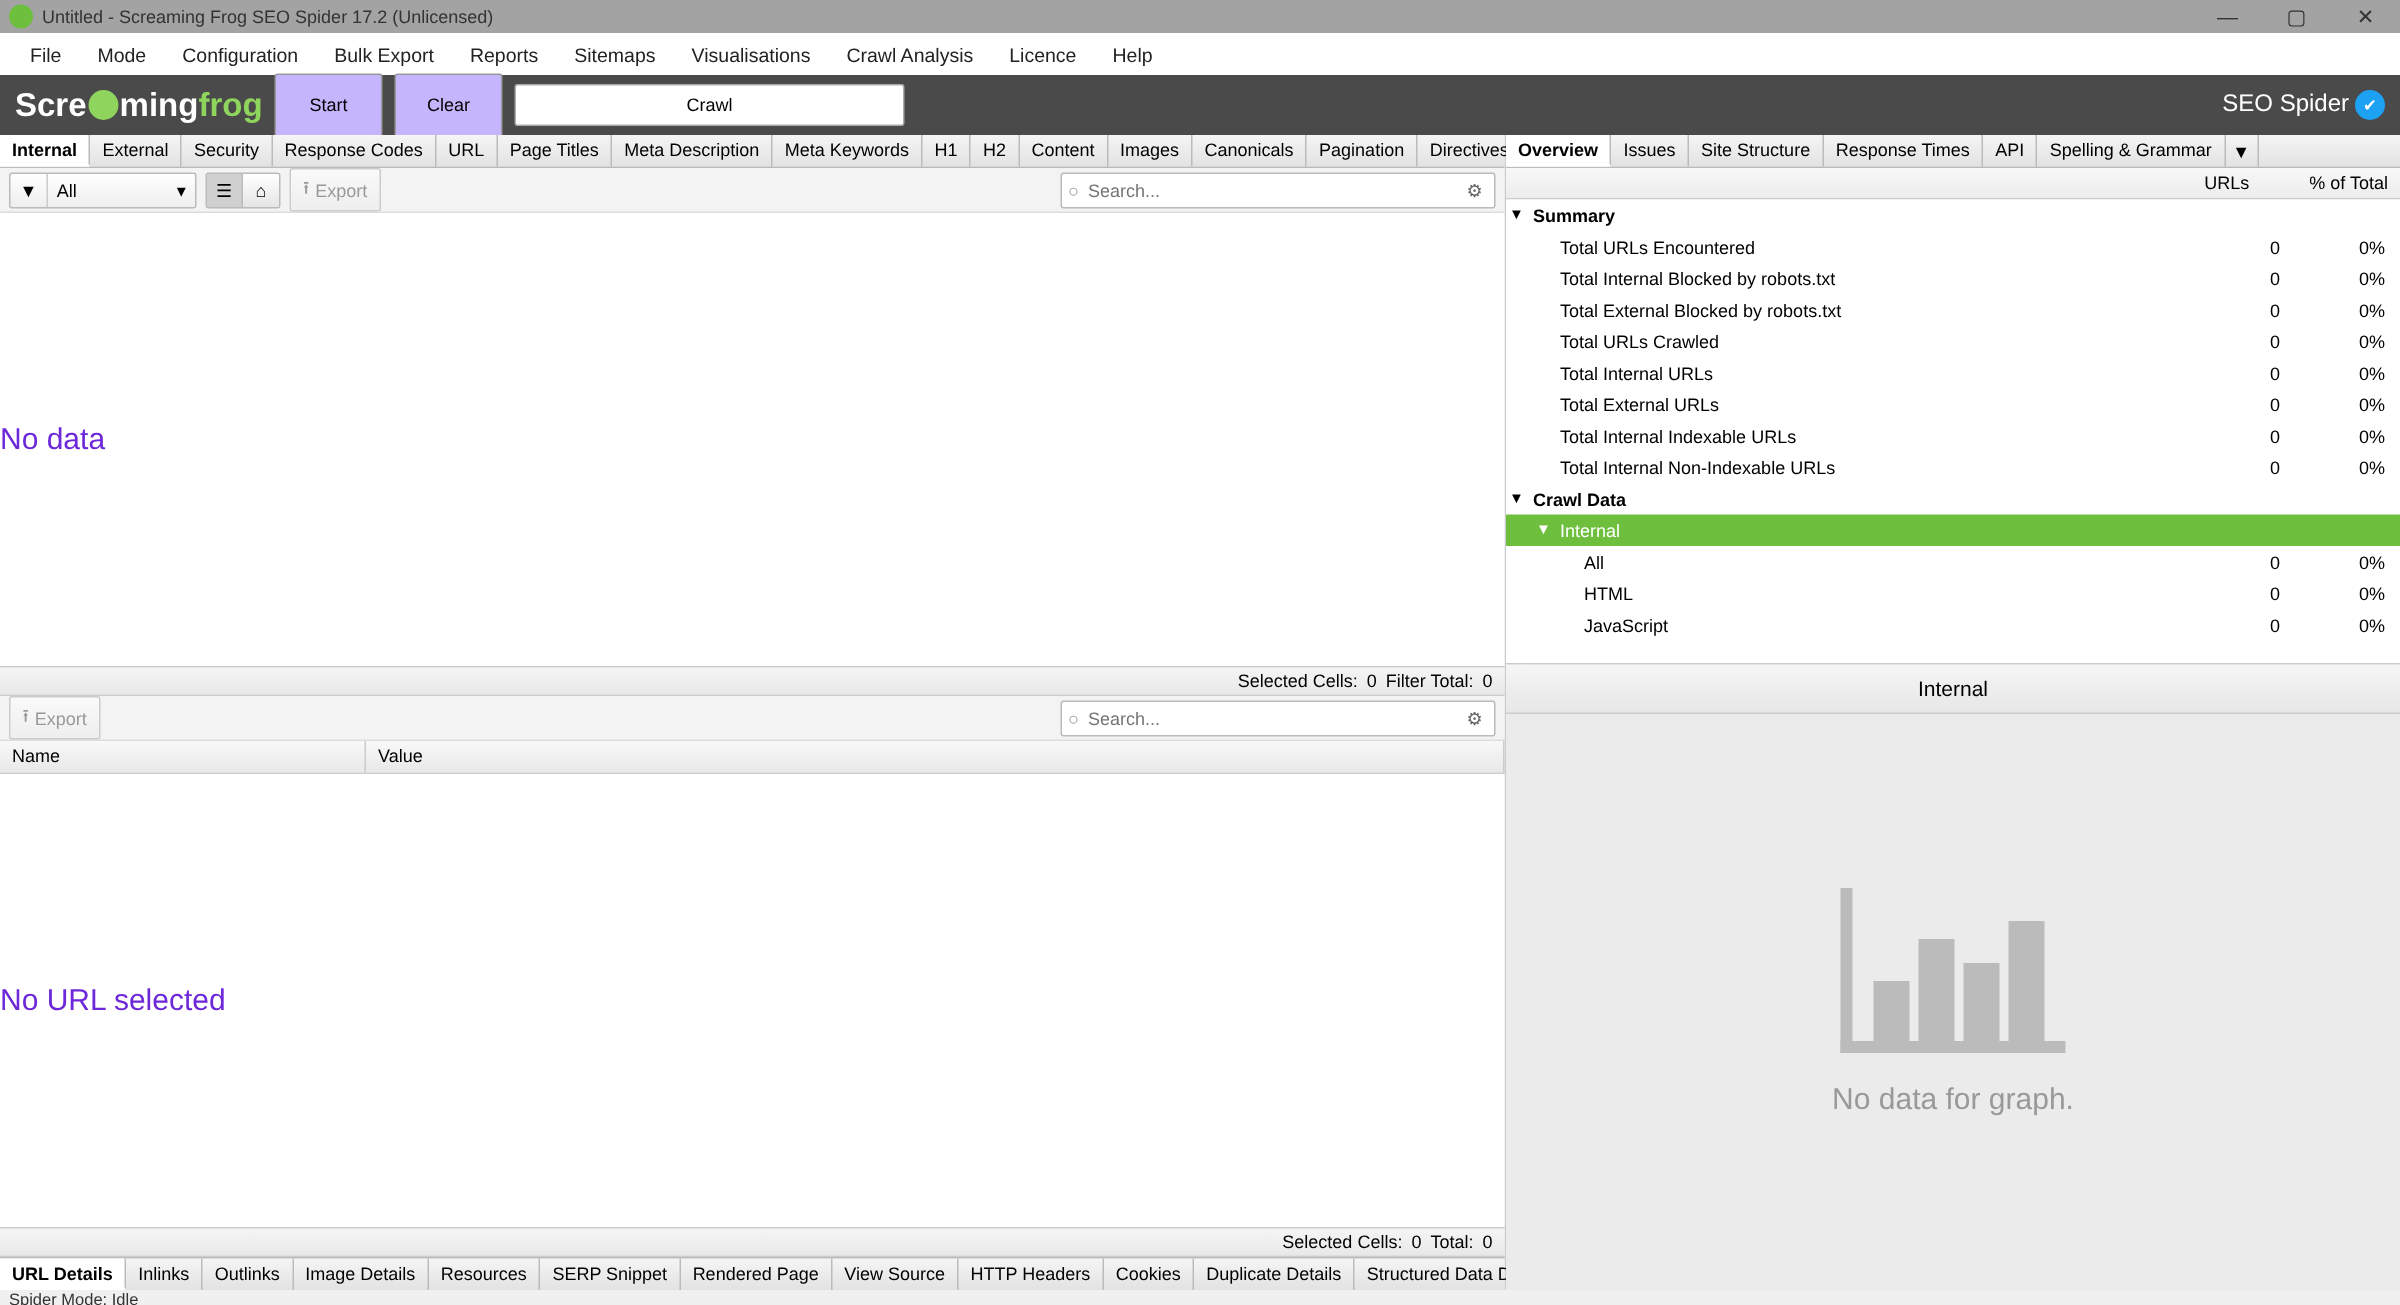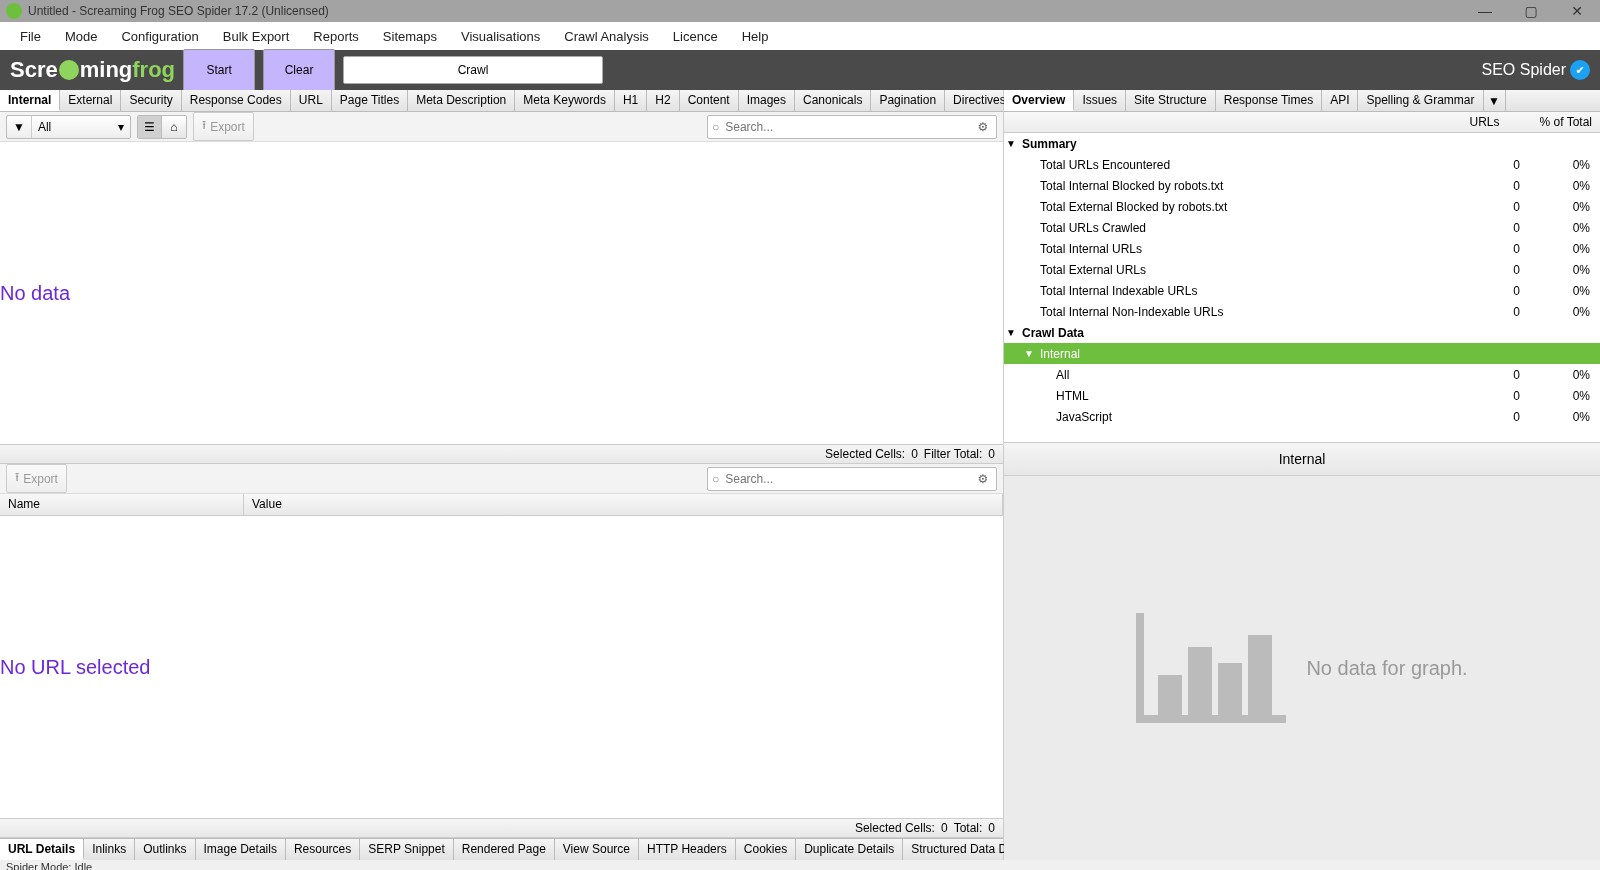--- a/index.html
+++ b/index.html
@@ -63,21 +63,21 @@
 .trow .arr{width:14px;display:flex;justify-content:center;font-size:10px;}
 .trow .lbl{flex:1;padding-left:4px;}
 .trow .v1{width:60px;text-align:right;}
 .trow .v2{width:70px;text-align:right;}
 .trow.sect{font-weight:bold;}
 .trow.ind1{padding-left:18px;}
 .trow.ind2{padding-left:34px;}
 .trow.sel{background:#6fbf3f;color:#fff;}
 .chartpanel{flex:1;display:flex;flex-direction:column;background:#ebebeb;}
 .chartpanel .ctitle{text-align:center;font-size:14px;padding:8px 0;background:linear-gradient(#f5f5f5,#e7e7e7);border-bottom:1px solid #ccc;}
-.chartbody{flex:1;display:flex;flex-direction:row;align-items:center;justify-content:center;gap:20px;}
+.chartbody{flex:1;display:flex;flex-direction:column;align-items:center;justify-content:center;gap:20px;}
 .chartglyph{position:relative;width:150px;height:110px;}
 .chartglyph .ax{position:absolute;left:0;bottom:0;width:150px;height:110px;border-left:8px solid #bbb;border-bottom:8px solid #bbb;}
 .chartglyph .bar{position:absolute;bottom:8px;width:24px;background:#bbb;}
 .nograph{color:#999;font-size:20px;}
 </style>
 </head>
 <body>
 
 <div class="titlebar">
   <div class="ticon"></div>

